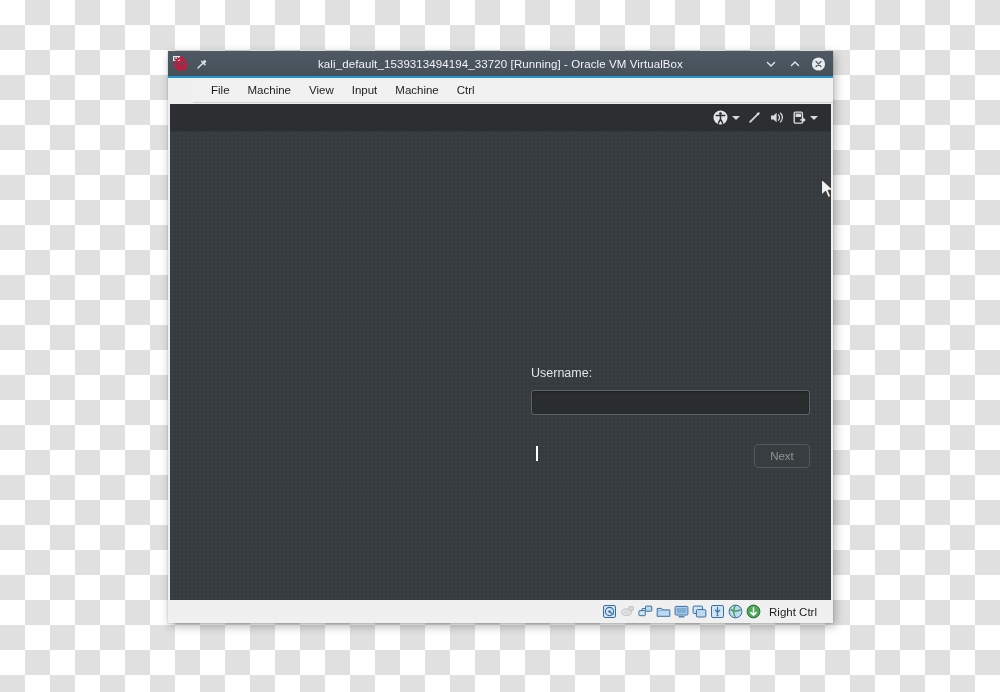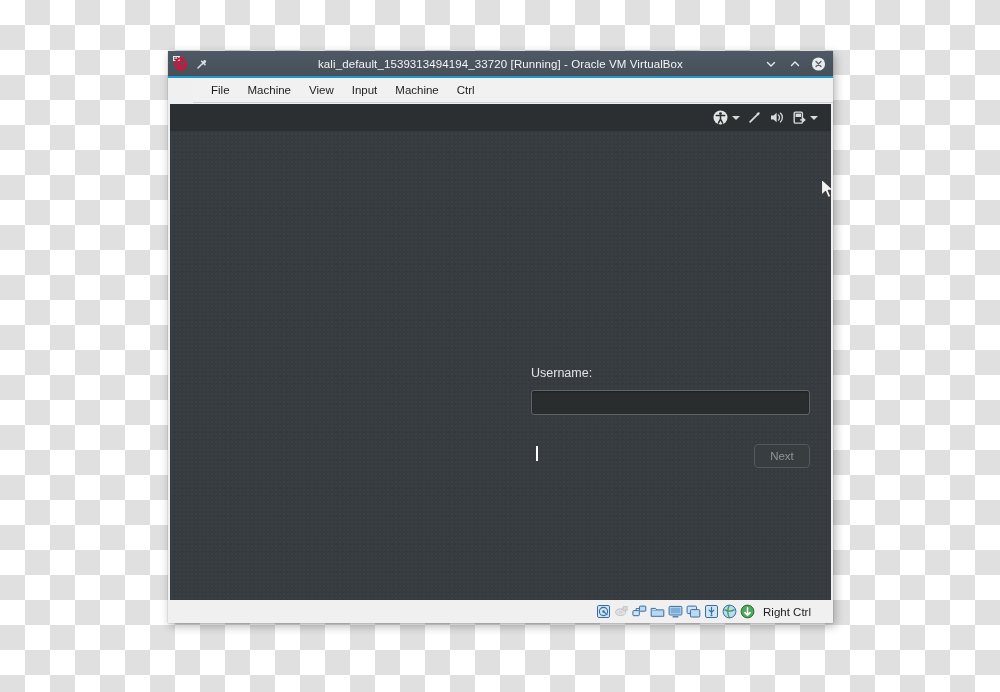--- a/index.html
+++ b/index.html
@@ -241,21 +241,21 @@
   }
 
   
   #status-bar {
     flex: 0 0 23px;
     height: 23px;
     background: #f0f0f1;
     display: flex;
     align-items: center;
     justify-content: flex-end;
-    padding-right: 22px;
+    padding-right: 16px;
     gap: 3px;
   }
   .sb-icon {
     width: 15px; height: 15px;
     display: flex; align-items: center; justify-content: center;
     cursor: default;
   }
   .sb-icon svg { display:block; }
   #host-key {
     font-size: 11.5px;

